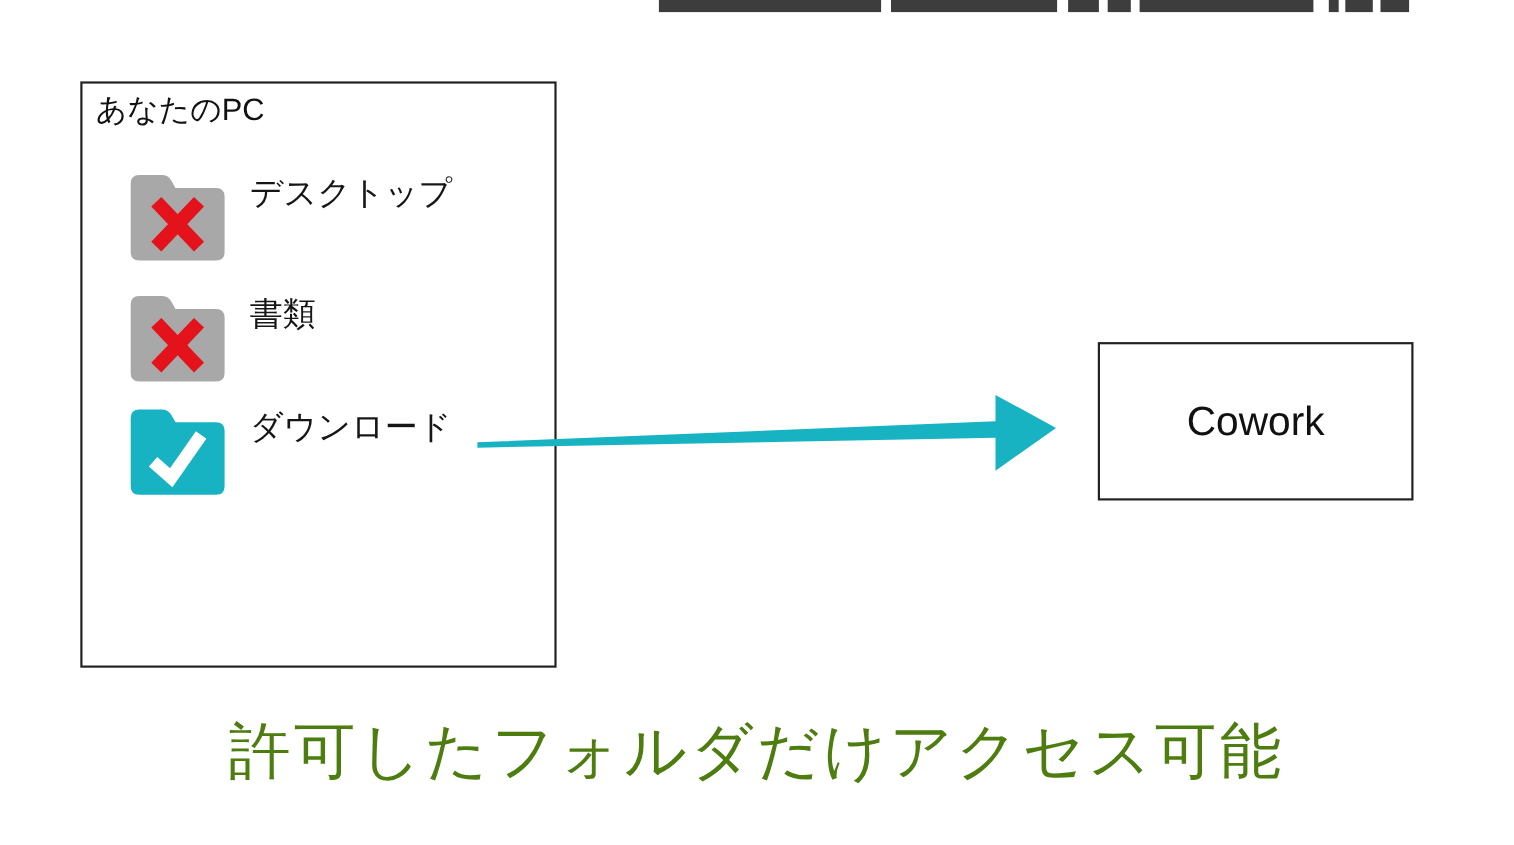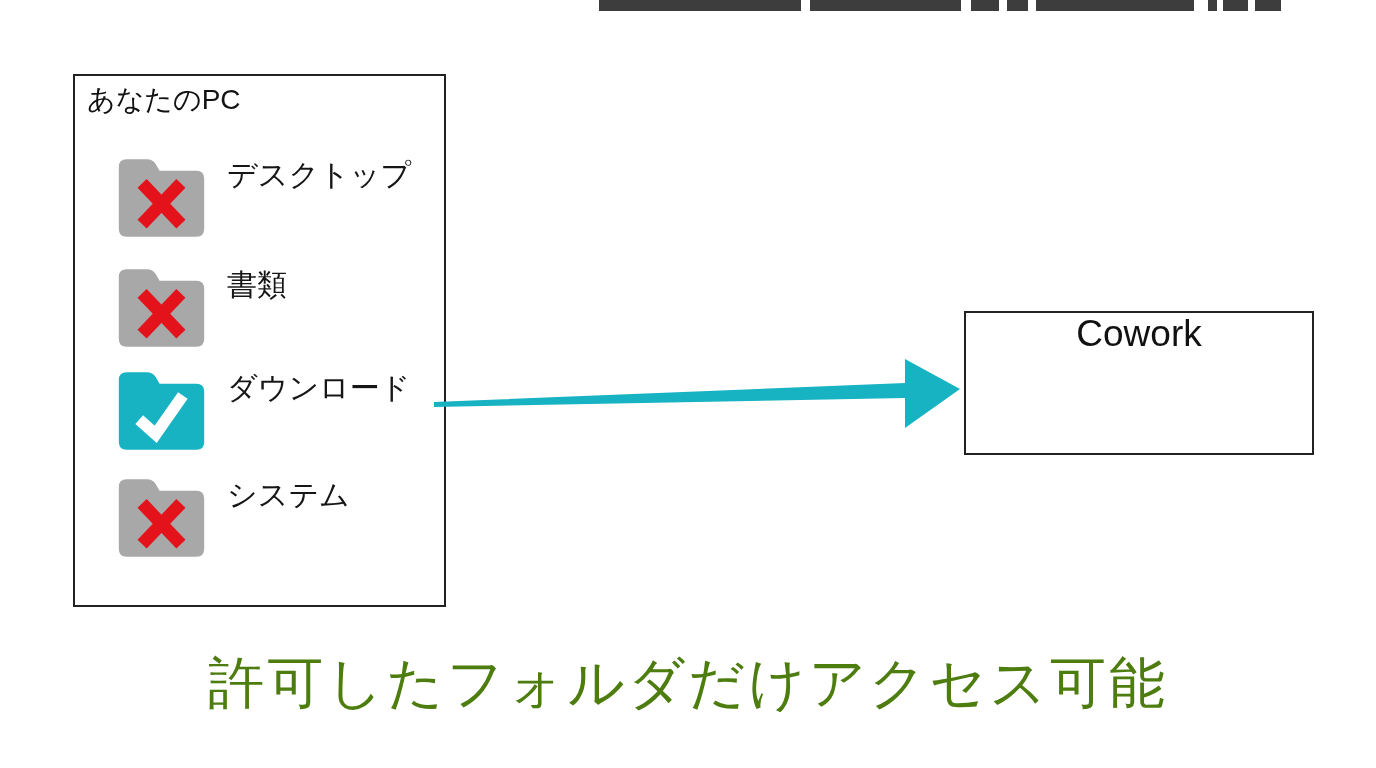--- a/index.html
+++ b/index.html
@@ -4,34 +4,34 @@
 <style>
   html,body{margin:0;padding:0;background:#ffffff;}
   .canvas{
     position:relative;width:1376px;height:768px;background:#ffffff;overflow:hidden;
     font-family:"Liberation Sans","DejaVu Sans",sans-serif;color:#1a1a1a;
   }
   
   .topbar-seg{position:absolute;top:0;height:11px;background:#3d3d3d;}
   
   .pc-box{
-    position:absolute;left:73px;top:74px;width:373px;height:533px;
+    position:absolute;left:73px;top:74px;width:433px;height:533px;
     border:2px solid #222222;background:#ffffff;box-sizing:border-box;
   }
   .pc-title{position:absolute;left:12px;top:6px;font-size:28px;line-height:1.3;color:#111;}
   .folder-row{position:absolute;left:38px;height:86px;display:flex;}
   .folder-svg{width:97px;height:86px;display:block;flex:0 0 auto;}
   .row-label{margin-left:17px;font-size:30px;white-space:nowrap;color:#161616;}
   
   .arrow-svg{position:absolute;left:0;top:0;width:1376px;height:768px;pointer-events:none;}
   
   .app-box{
-    position:absolute;left:964px;top:311px;width:350px;height:144px;
+    position:absolute;left:998px;top:311px;width:287px;height:144px;
     border:2px solid #222222;background:#ffffff;box-sizing:border-box;
-    display:flex;justify-content:center;
+    display:flex;align-items:center;justify-content:center;
   }
   .app-label{font-size:37px;color:#111;}
   
   .caption{
     position:absolute;left:0;top:646px;width:1376px;text-align:center;
     font-size:56px;font-weight:500;letter-spacing:3px;color:#4d7c0f;white-space:nowrap;
   }
 </style>
 </head>
 <body>
@@ -71,28 +71,20 @@
 
     <div class="folder-row" style="top:189px">
       <svg class="folder-svg" viewBox="0 0 100 88">
         <path d="M6 76 L6 12 Q6 4 14 4 L35 4 Q41 4 44 9 L48 16 L86 16 Q94 16 94 24 L94 76 Q94 84 86 84 L14 84 Q6 84 6 76 Z" fill="#a8a8a8"></path>
         <line x1="30" y1="29" x2="70" y2="71" stroke-width="13" stroke="#e3121b"></line>
         <line x1="70" y1="29" x2="30" y2="71" stroke-width="13" stroke="#e3121b"></line>
       </svg>
       <div class="row-label">書類</div>
     </div>
 
-    <div class="folder-row" style="top:399px">
-      <svg class="folder-svg" viewBox="0 0 100 88">
-        <path d="M6 76 L6 12 Q6 4 14 4 L35 4 Q41 4 44 9 L48 16 L86 16 Q94 16 94 24 L94 76 Q94 84 86 84 L14 84 Q6 84 6 76 Z" fill="#a8a8a8"></path>
-        <line x1="30" y1="29" x2="70" y2="71" stroke-width="13" stroke="#e3121b"></line>
-        <line x1="70" y1="29" x2="30" y2="71" stroke-width="13" stroke="#e3121b"></line>
-      </svg>
-      <div class="row-label">システム</div>
-    </div>
   </div>
 
   <svg class="arrow-svg">
     <polygon points="434,402 905,383 905,359 960,389 905,428 905,398 434,407" fill="#17b3c3"></polygon>
   </svg>
 
   <div class="app-box">
     <div class="app-label">Cowork</div>
   </div>
 

